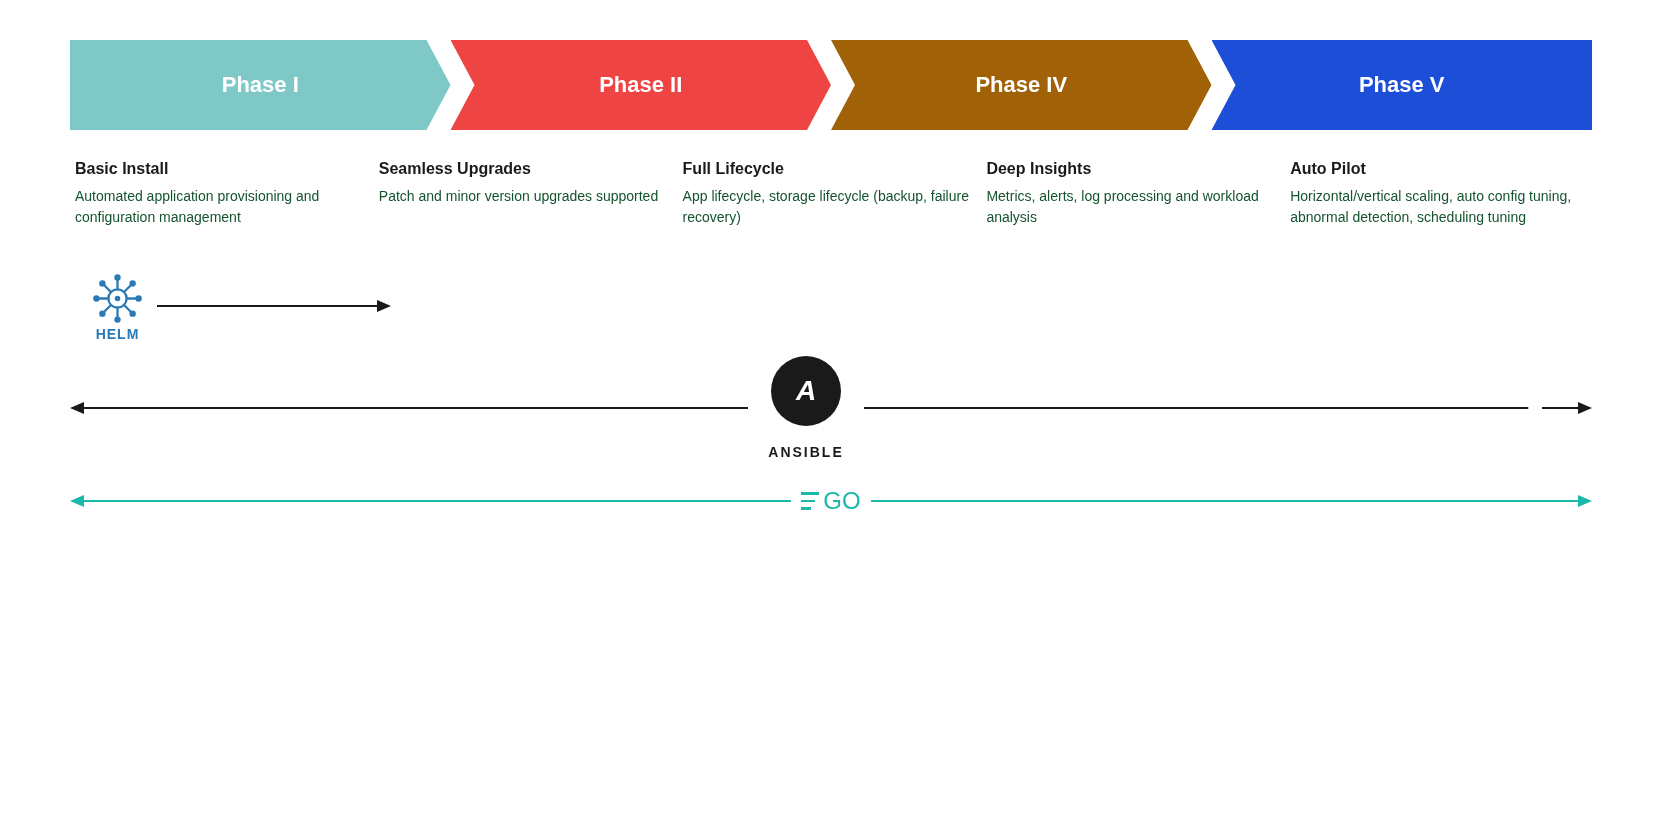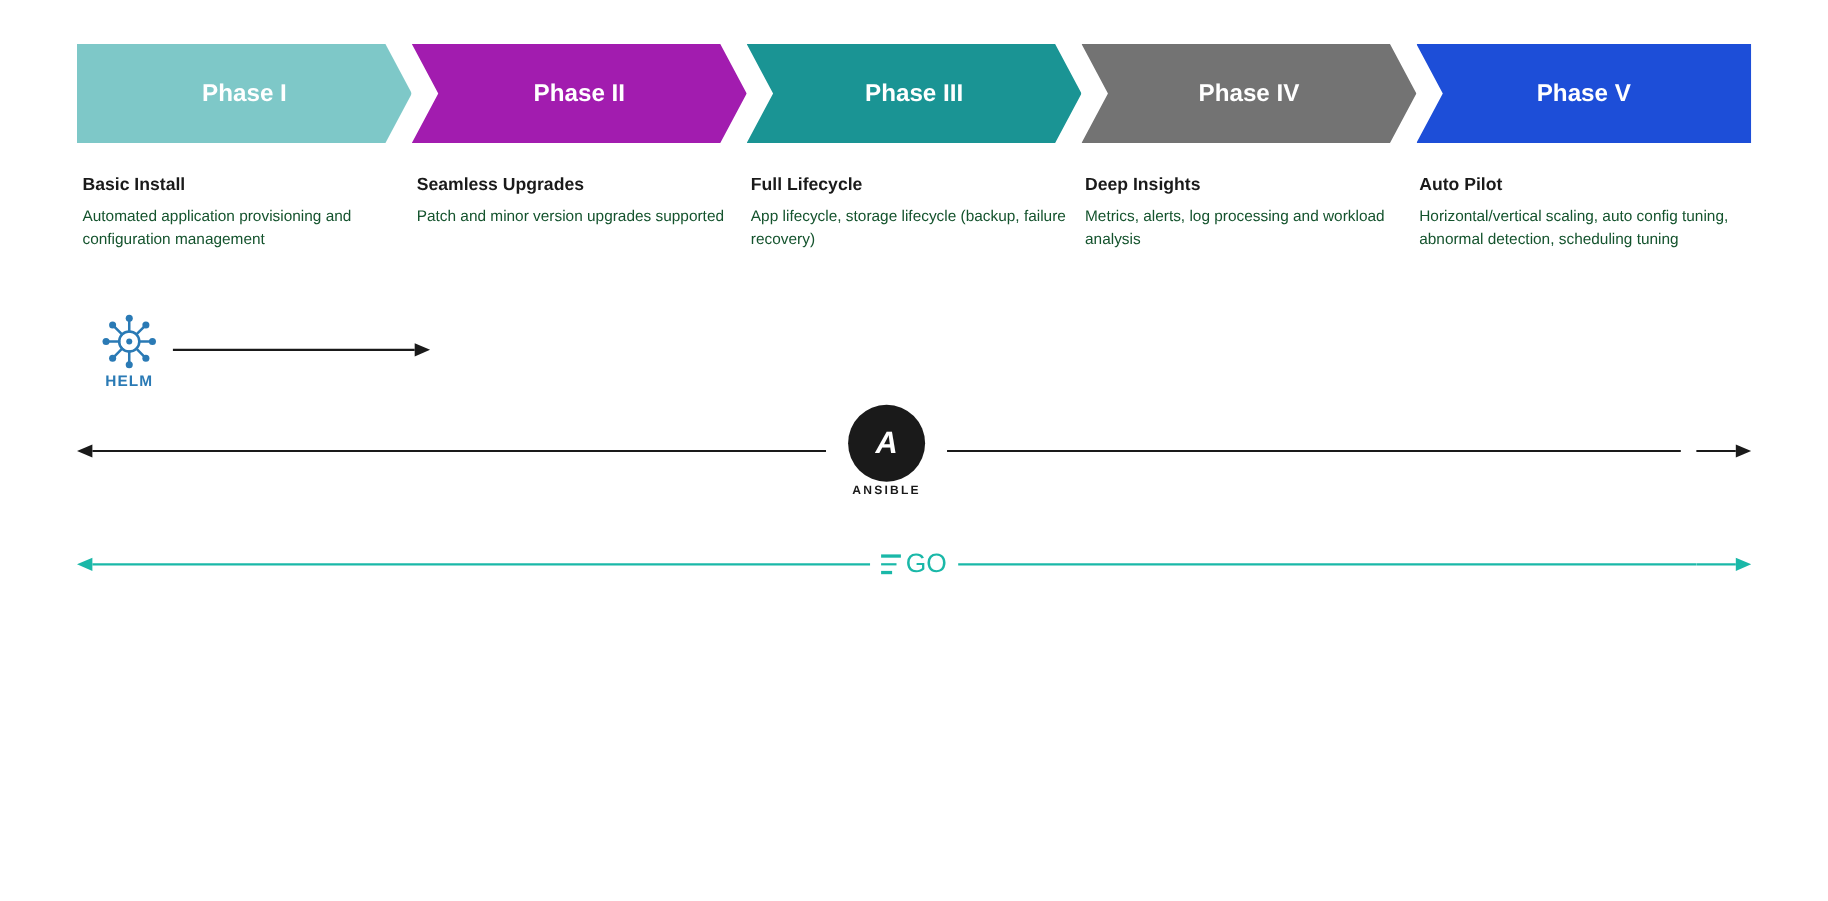--- a/index.html
+++ b/index.html
@@ -40,30 +40,30 @@
 
     .phase-arrow:first-child {
       clip-path: polygon(0 0, calc(100% - 24px) 0, 100% 50%, calc(100% - 24px) 100%, 0 100%);
     }
 
     .phase-arrow:last-child {
       clip-path: polygon(0 0, 100% 0, 100% 100%, 0 100%, 24px 50%);
     }
 
     .phase-1 { background-color: #7ec8c8; }
-    .phase-2 { background-color: #a21caf; }
+    .phase-2 { background-color: #ef4444; }
     .phase-3 { background-color: #1a9494; }
-    .phase-4 { background-color: #737373; }
+    .phase-4 { background-color: #a16207; }
     .phase-5 { background-color: #1d4ed8; }
 
     
     .content-row {
       display: flex;
       gap: 2px;
-      margin-bottom: 40px;
+      margin-bottom: 28px;
     }
 
     .content-col {
       flex: 1;
       padding: 0 15px 0 0;
     }
 
     .content-col:first-child { padding-left: 5px; }
 
     .content-title {
@@ -143,25 +143,25 @@
       display: flex;
       align-items: center;
       justify-content: center;
       color: white;
       font-size: 28px;
       font-weight: bold;
       font-style: italic;
     }
 
     .ansible-label {
-      font-size: 11px;
+      font-size: 14px;
       font-weight: bold;
       color: #1a1a1a;
       letter-spacing: 2px;
-      margin-top: 2px;
+      margin-top: 18px;
     }
 
     
     .go-row {
       position: absolute;
       top: 230px;
       left: 0;
       right: 0;
       display: flex;
       align-items: center;
@@ -200,23 +200,20 @@
 <body>
 
 <div class="container">
 
   <div class="phases-row">
     <div class="phase-arrow phase-1">
       <span>Phase I</span>
     </div>
     <div class="phase-arrow phase-2">
       <span>Phase II</span>
-    </div>
-    <div class="phase-arrow phase-3">
-      <span>Phase III</span>
     </div>
     <div class="phase-arrow phase-4">
       <span>Phase IV</span>
     </div>
     <div class="phase-arrow phase-5">
       <span>Phase V</span>
     </div>
   </div>
 
   <div class="content-row">

